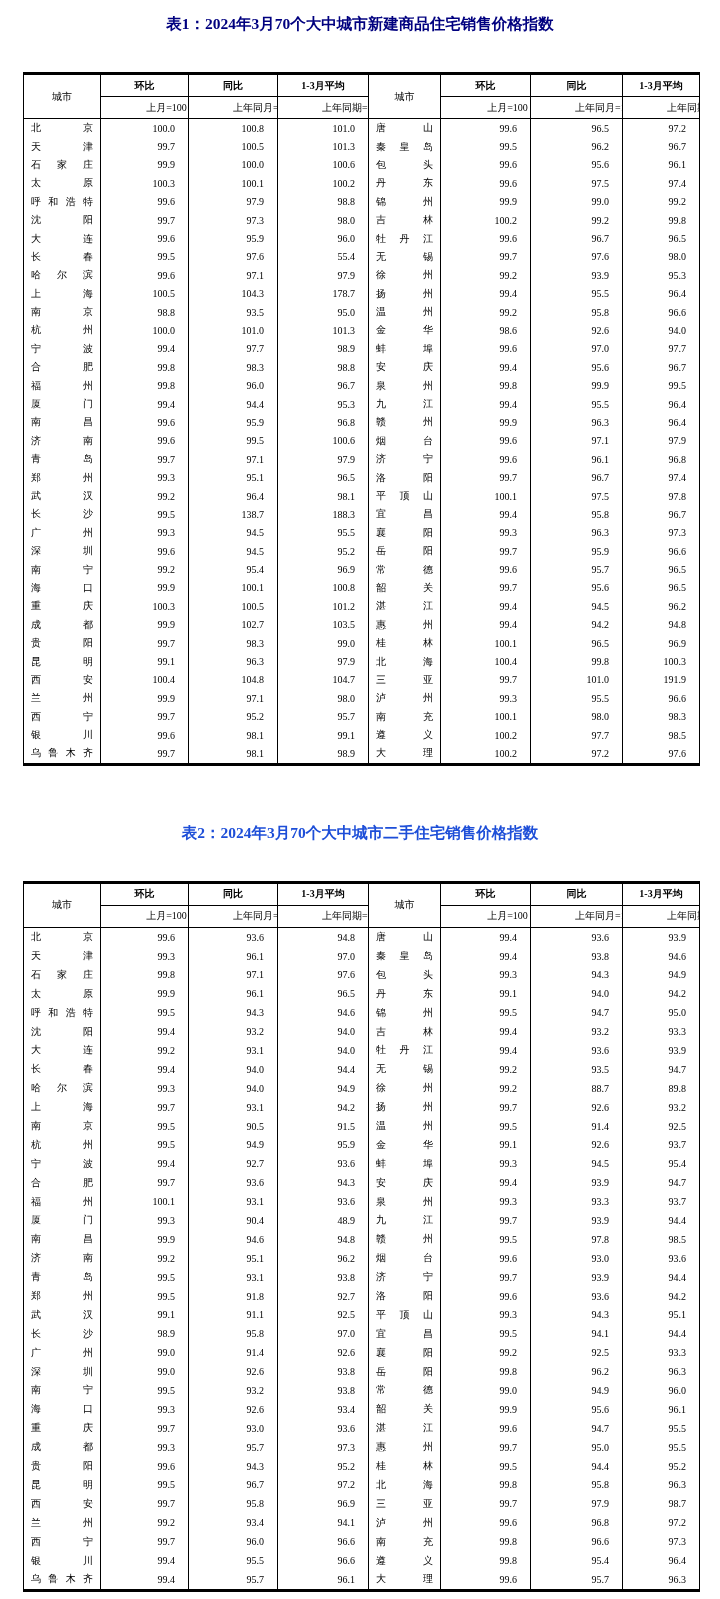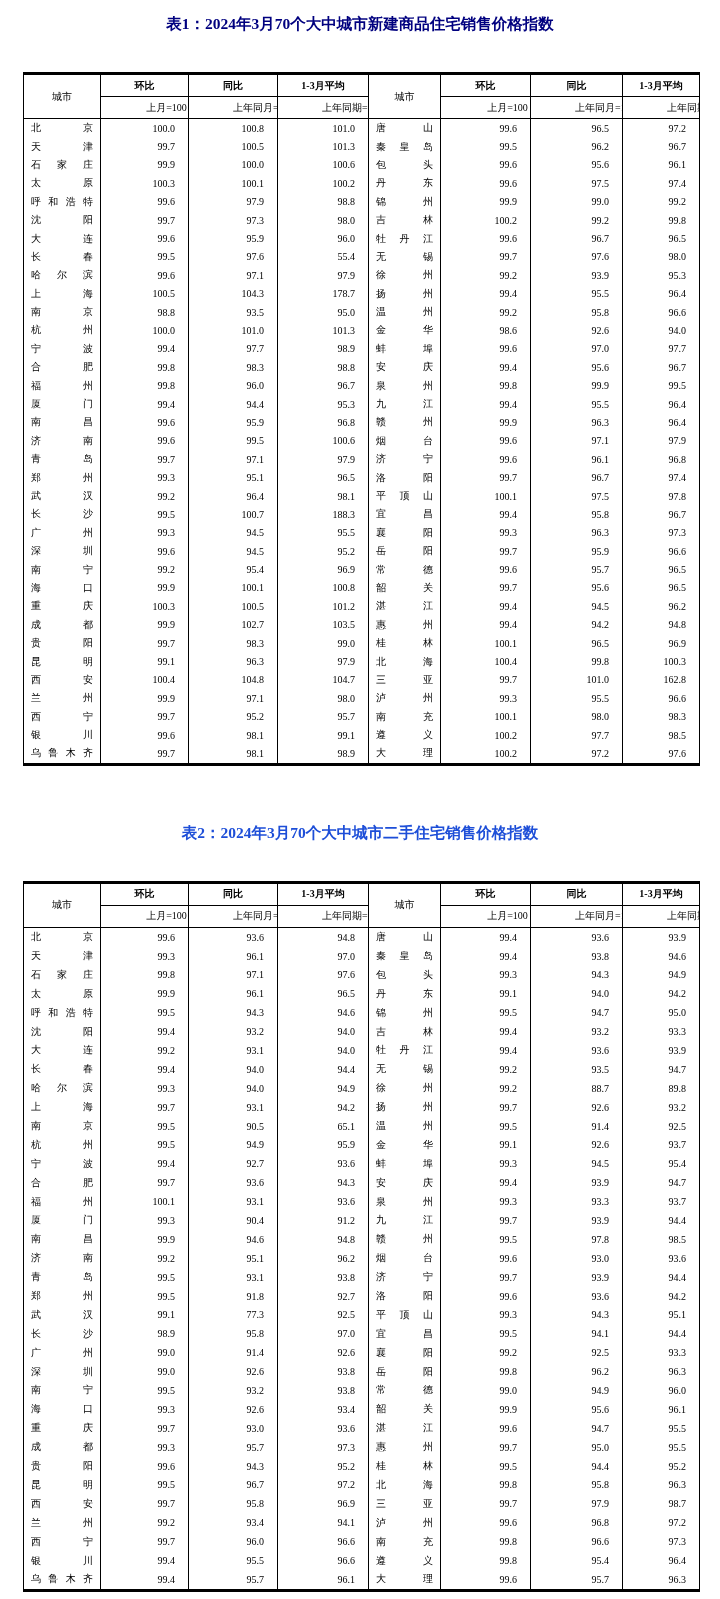--- a/index.html
+++ b/index.html
@@ -531,21 +531,21 @@
         <td class="num">97.8</td>
       </tr>
       <tr>
         <td class="city">
           <div class="city-inner">
             <span>长</span>
             <span>沙</span>
           </div>
         </td>
         <td class="num">99.5</td>
-        <td class="num">100.7</td>
+        <td class="num">138.7</td>
         <td class="num">188.3</td>
         <td class="city">
           <div class="city-inner">
             <span>宜</span>
             <span>昌</span>
           </div>
         </td>
         <td class="num">99.4</td>
         <td class="num">95.8</td>
         <td class="num">96.7</td>
@@ -721,21 +721,21 @@
         <td class="num">104.8</td>
         <td class="num">104.7</td>
         <td class="city">
           <div class="city-inner">
             <span>三</span>
             <span>亚</span>
           </div>
         </td>
         <td class="num">99.7</td>
         <td class="num">101.0</td>
-        <td class="num">162.8</td>
+        <td class="num">191.9</td>
       </tr>
       <tr>
         <td class="city">
           <div class="city-inner">
             <span>兰</span>
             <span>州</span>
           </div>
         </td>
         <td class="num">99.9</td>
         <td class="num">97.1</td>
@@ -1057,21 +1057,21 @@
       </tr>
       <tr>
         <td class="city">
           <div class="city-inner">
             <span>南</span>
             <span>京</span>
           </div>
         </td>
         <td class="num">99.5</td>
         <td class="num">90.5</td>
-        <td class="num">65.1</td>
+        <td class="num">91.5</td>
         <td class="city">
           <div class="city-inner">
             <span>温</span>
             <span>州</span>
           </div>
         </td>
         <td class="num">99.5</td>
         <td class="num">91.4</td>
         <td class="num">92.5</td>
       </tr>
@@ -1157,21 +1157,21 @@
       </tr>
       <tr>
         <td class="city">
           <div class="city-inner">
             <span>厦</span>
             <span>门</span>
           </div>
         </td>
         <td class="num">99.3</td>
         <td class="num">90.4</td>
-        <td class="num">91.2</td>
+        <td class="num">48.9</td>
         <td class="city">
           <div class="city-inner">
             <span>九</span>
             <span>江</span>
           </div>
         </td>
         <td class="num">99.7</td>
         <td class="num">93.9</td>
         <td class="num">94.4</td>
       </tr>
@@ -1256,21 +1256,21 @@
         <td class="num">94.2</td>
       </tr>
       <tr>
         <td class="city">
           <div class="city-inner">
             <span>武</span>
             <span>汉</span>
           </div>
         </td>
         <td class="num">99.1</td>
-        <td class="num">77.3</td>
+        <td class="num">91.1</td>
         <td class="num">92.5</td>
         <td class="city">
           <div class="city-inner">
             <span>平</span>
             <span>顶</span>
             <span>山</span>
           </div>
         </td>
         <td class="num">99.3</td>
         <td class="num">94.3</td>

